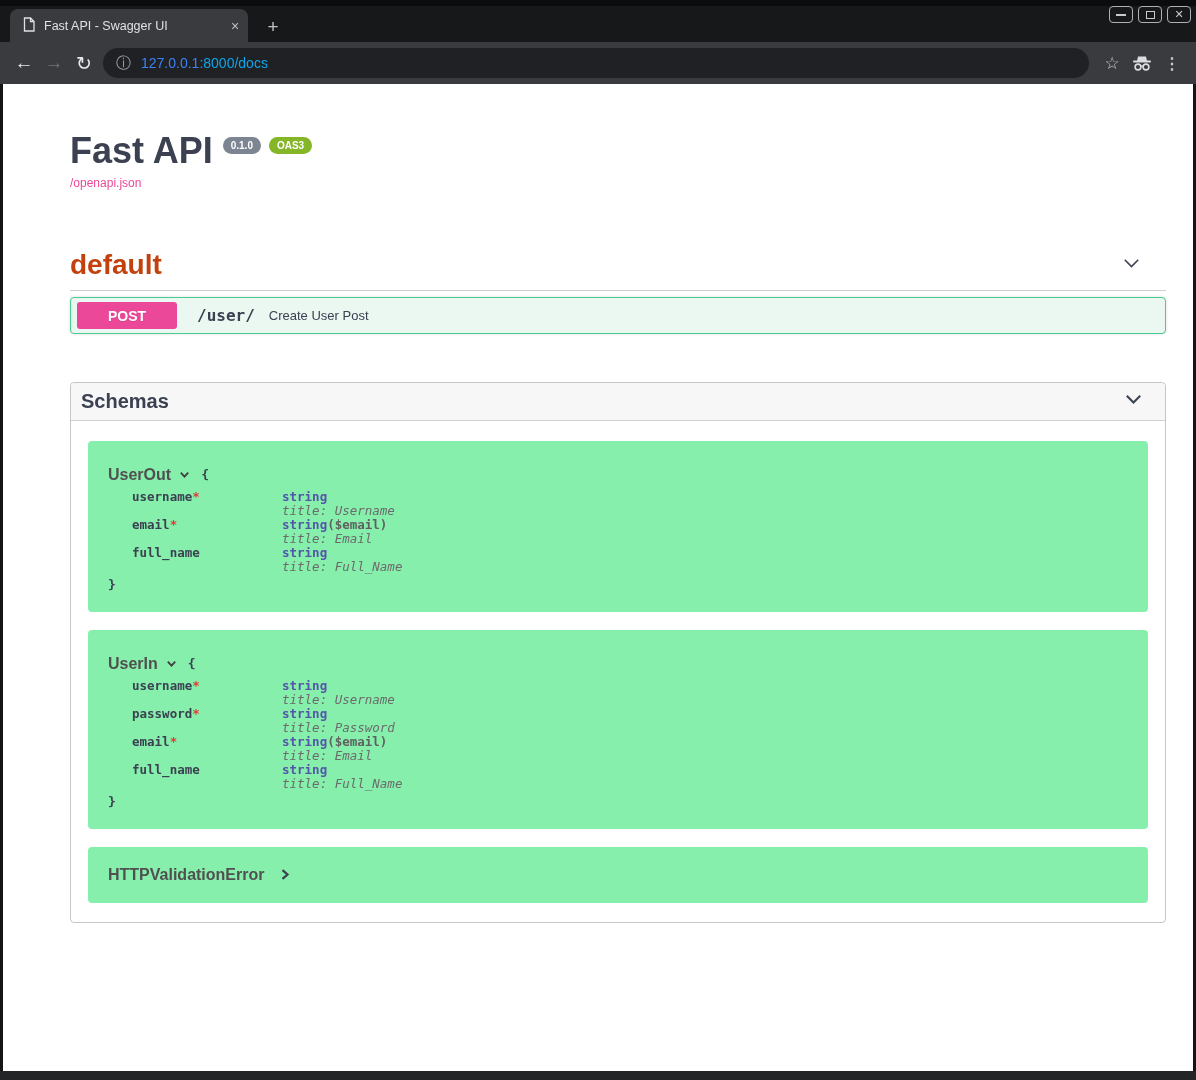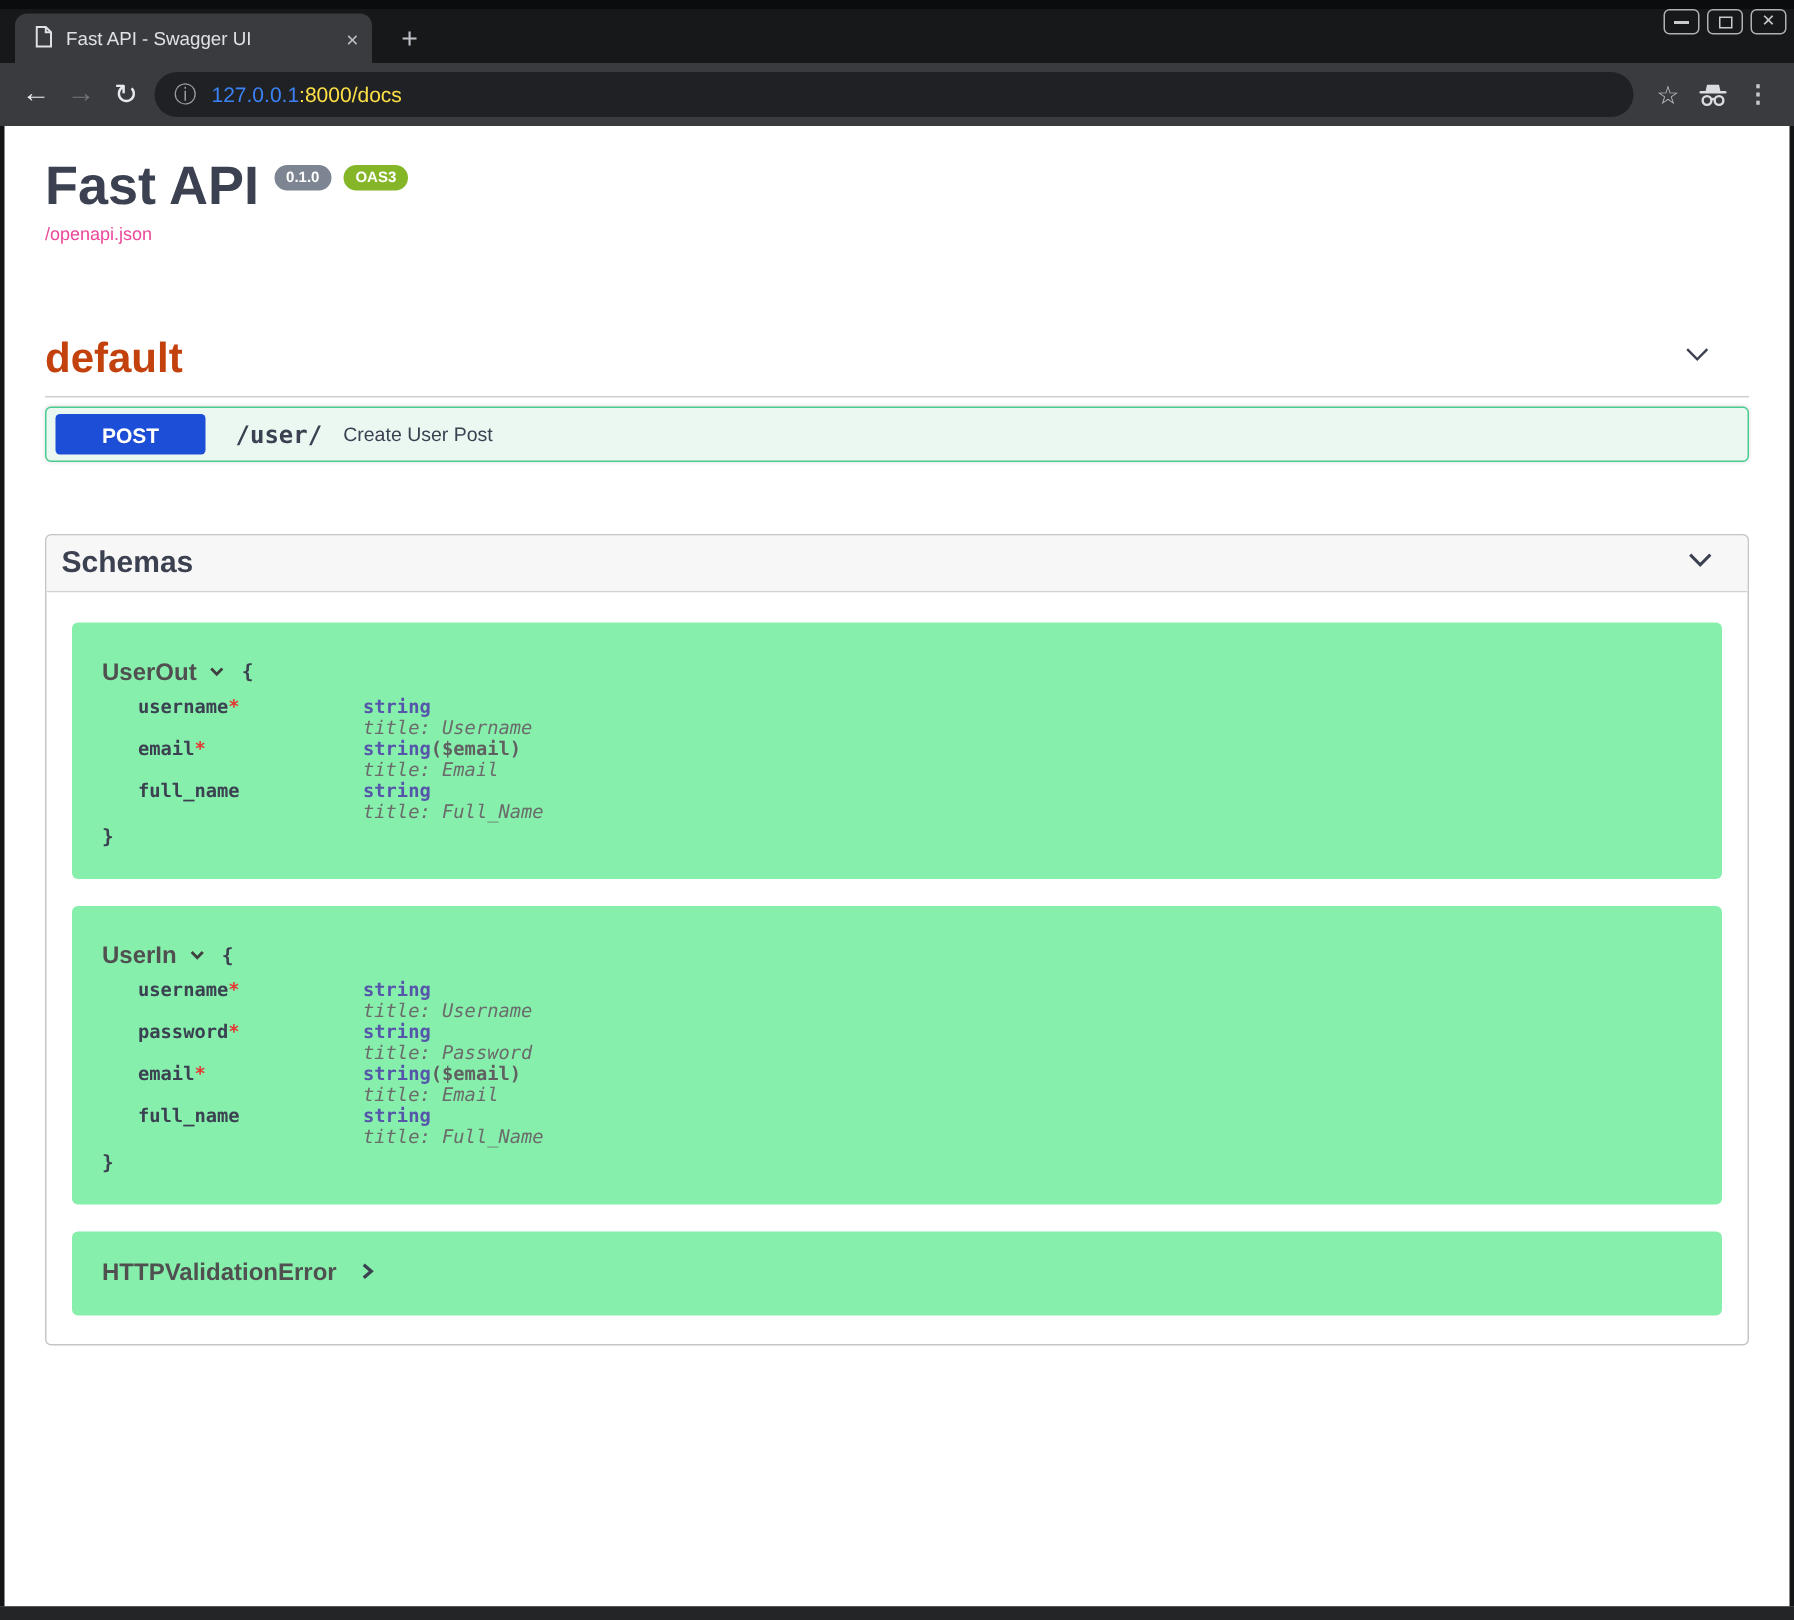--- a/index.html
+++ b/index.html
@@ -21,45 +21,45 @@
   .winbtn .bar { width:10px; height:2px; background:#c8cbce; }
   .winbtn .box { width:9px; height:8px; border:1.5px solid #c8cbce; }
 
   
   .toolbar { height:42px; background:#3a3b3f; display:flex; align-items:center; padding:0 9px; flex:0 0 auto; }
   .navbtn { width:30px; height:30px; display:flex; align-items:center; justify-content:center; font-size:19px; color:#e8eaed; border-radius:50%; }
   .navbtn.dim { color:#72757a; }
   .urlbar { flex:1; height:30px; background:#202124; border-radius:15px; margin:0 8px 0 4px; display:flex; align-items:center; padding:0 13px; font-size:14px; }
   .info-icon { color:#9aa0a6; font-size:15px; margin-right:10px; }
   .url-host { color:#3b82f6; }
-  .url-rest { color:#fde047; }
+  .url-rest { color:#0ea5e9; }
   .tool-icon { width:30px; height:30px; display:flex; align-items:center; justify-content:center; color:#c6c9cd; font-size:17px; }
   .tool-icon.menu { font-weight:bold; font-size:16px; letter-spacing:0; }
 
   
   .page { flex:1 1 auto; background:#fff; border-left:3px solid #141517; border-right:3px solid #141517; overflow:hidden; }
   .window-bottom { height:9px; background:#232527; flex:0 0 auto; }
 
-  .content { padding:19px 27px 0; color:#3b4151; }
+  .content { padding:46px 27px 0; color:#3b4151;margin-left:40px; }
 
   .api-head { display:flex; align-items:flex-start; }
   .api-title { font-size:36px; font-weight:700; color:#3b4151; line-height:1.15; }
   .badges { display:flex; gap:8px; margin:7px 0 0 10px; }
   .badge { font-size:10px; font-weight:700; color:#fff; padding:3px 8px; border-radius:10px; line-height:1.1; }
   .badge.version { background:#7d8492; }
   .badge.oas { background:#84b628; }
   .spec-link { display:inline-block; margin-top:5px; font-size:12px; color:#ec4899; text-decoration:none;text-align:center; }
 
   .tag-row { margin-top:58px; display:flex; align-items:center; justify-content:space-between; padding-right:24px; cursor:pointer; }
   .tag-name { font-size:28px; font-weight:700; color:#c2410c; }
   .divider { border-bottom:1px solid rgba(59,65,81,.25); margin-top:9px; }
 
   .opblock { margin-top:6px; border:1px solid #49cc90; background:#ebf7f1; border-radius:4px; height:37px;
              display:flex; align-items:center; padding:0 6px; box-shadow:0 0 3px rgba(0,0,0,.15); cursor:pointer; }
-  .method { width:100px; height:27px; background:#1d4ed8; color:#fff; font-weight:700; font-size:14px;
+  .method { width:100px; height:27px; background:#ec4899; color:#fff; font-weight:700; font-size:14px;
             border-radius:3px; display:flex; align-items:center; justify-content:center; text-shadow:0 1px 0 rgba(0,0,0,.1);text-align:right; }
   .path { font-family:"DejaVu Sans Mono", monospace; font-weight:700; font-size:16px; color:#3b4151; margin-left:20px; }
   .summary { font-size:13px; color:#3b4151; margin-left:14px; }
 
   .models { margin-top:48px; border:1px solid rgba(59,65,81,.3); border-radius:4px; }
   .models-header { height:38px; background:#f7f7f7; border-bottom:1px solid rgba(59,65,81,.2); border-radius:4px 4px 0 0;
                    display:flex; align-items:center; justify-content:space-between; padding:0 21px 0 10px; cursor:pointer; }
   .models-title { font-size:20px; font-weight:700; color:#3b4151; }
   .models-body { padding:20px 17px 19px; }
 

